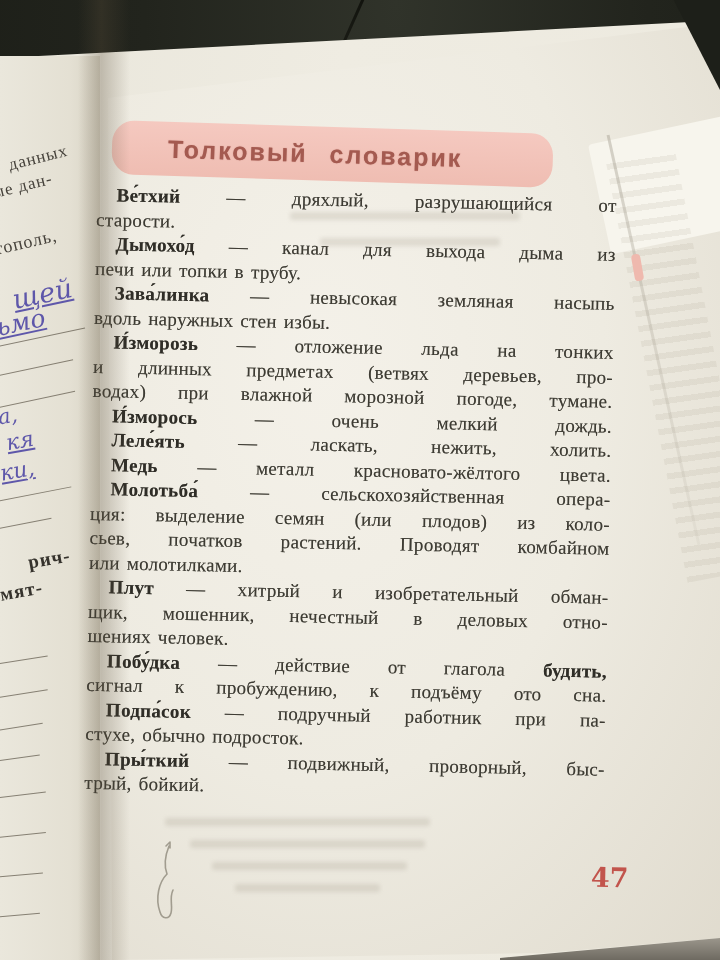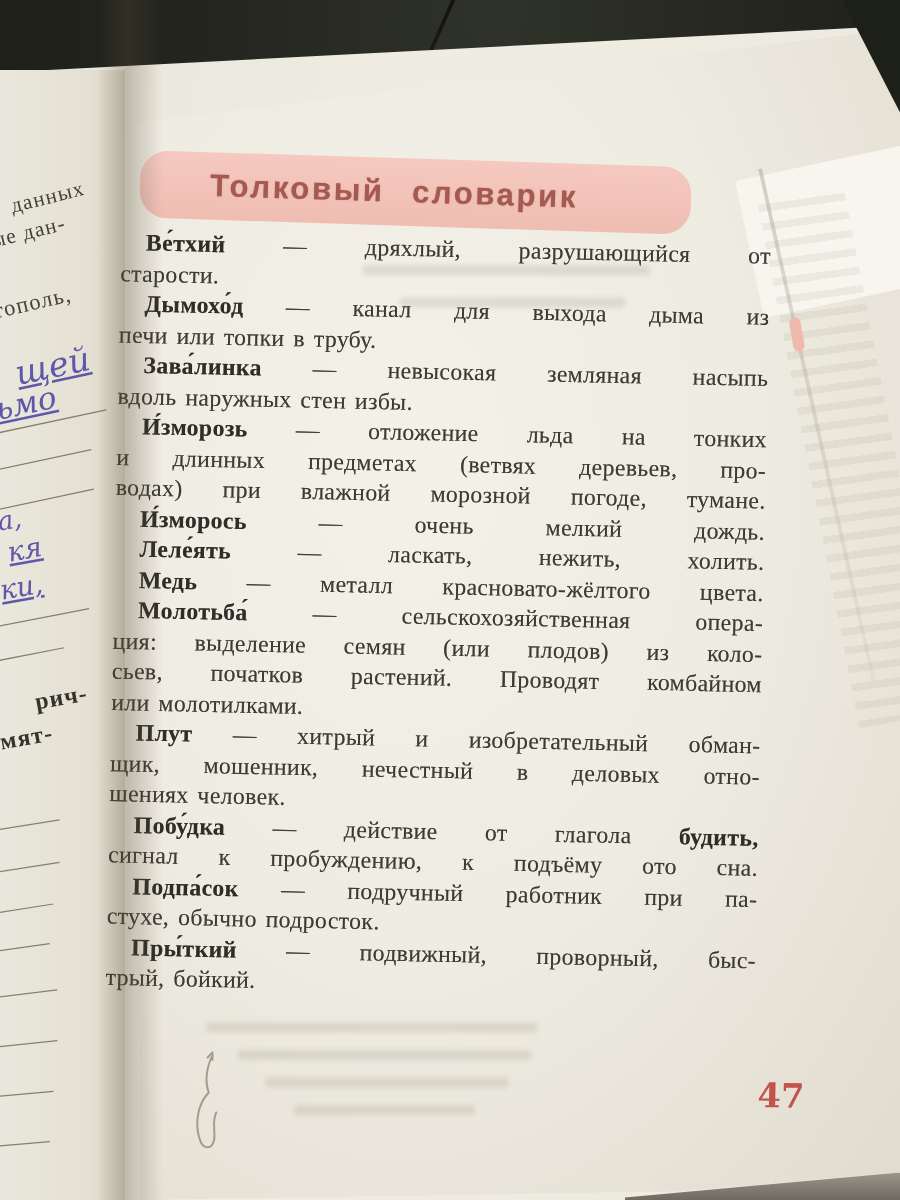--- a/index.html
+++ b/index.html
@@ -52,21 +52,21 @@
       font-family:"DejaVu Serif",serif;}
   .rl{position:absolute;height:0;border-top:1.6px solid rgba(100,93,80,.75);}
   
   .spine-shadow{position:absolute;left:78px;top:0;width:52px;height:960px;pointer-events:none;
       background:linear-gradient(90deg,rgba(0,0,0,0) 0%,rgba(90,78,58,.30) 45%,rgba(0,0,0,0) 100%);}
   
   .ghost{position:absolute;border-radius:3px;background:rgba(125,115,95,.16);filter:blur(2px);}
   
   .doodle{position:absolute;left:140px;top:836px;}
   
-  .pagenum{position:absolute;left:606px;top:862px;font-weight:bold;font-size:27px;color:#c2544c;
+  .pagenum{position:absolute;left:591px;top:862px;font-weight:bold;font-size:27px;color:#c2544c;
       transform:rotate(1deg);font-family:"DejaVu Serif",serif;}
   
   .bottom-wedge{position:absolute;left:500px;top:932px;width:220px;height:28px;
       clip-path:polygon(0 26px,220px 6px,220px 28px,0 28px);
       background:linear-gradient(#a7a297,#6e6a61);}
 </style>
 </head>
 <body>
 
 <div class="scene">

